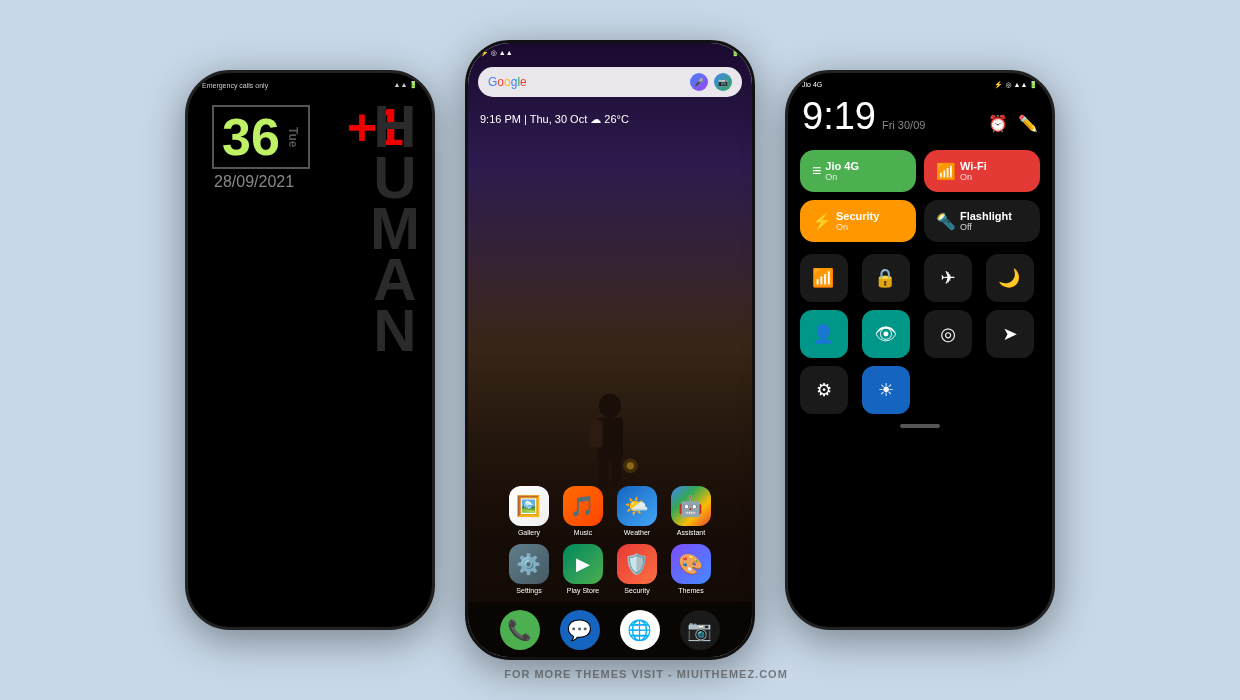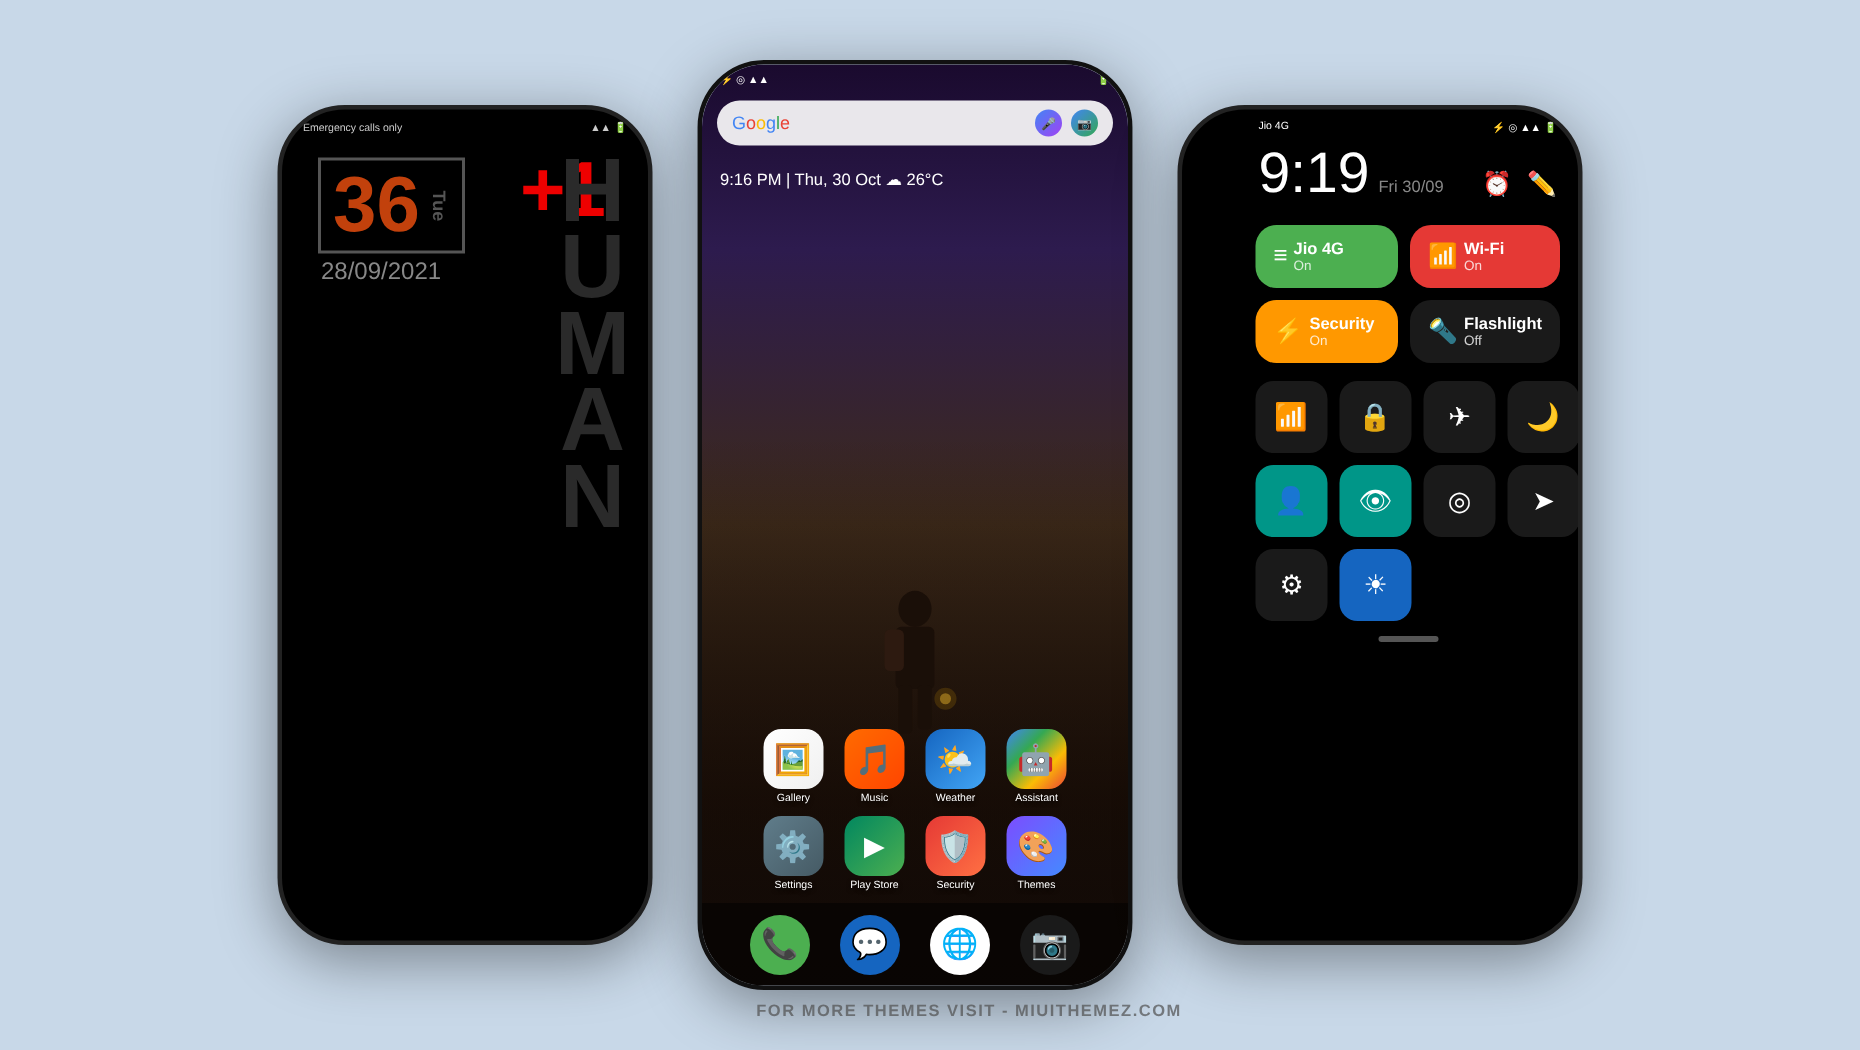--- a/index.html
+++ b/index.html
@@ -82,21 +82,21 @@
     .min-box {
       border: 2px solid #555;
       display: inline-flex;
       align-items: center;
       gap: 6px;
       padding: 4px 8px;
       margin-left: 10px;
       margin-top: 4px;
     }
     .min-num {
-      color: #c2410c;
+      color: #bef264;
       font-size: 52px;
       font-weight: 700;
       line-height: 1;
     }
     .day-label {
       color: #555;
       font-size: 12px;
       font-weight: 700;
       writing-mode: vertical-rl;
       text-orientation: mixed;
@@ -500,21 +500,21 @@
 
       <div class="dock-bar">
         <div class="dock-icon phone-bg" style="border-radius:50%;">📞</div>
         <div class="dock-icon messages-bg" style="border-radius:50%;">💬</div>
         <div class="dock-icon chrome-bg" style="border-radius:50%;">🌐</div>
         <div class="dock-icon camera-bg" style="border-radius:50%;">📷</div>
       </div>
     </div>
   </div>
 
-  <div class="phone-frame phone3" style="position:relative;padding-left:37px;">
+  <div class="phone-frame phone3" style="position:relative;">
 
     <div class="phone3-status">
       <span>Jio 4G</span>
       <span>⚡ ◎ ▲▲ 🔋</span>
     </div>
 
     <div class="phone3-time">
       <div class="phone3-time-main">
         <span>9:19</span>
         <span class="phone3-time-date">Fri 30/09</span>

